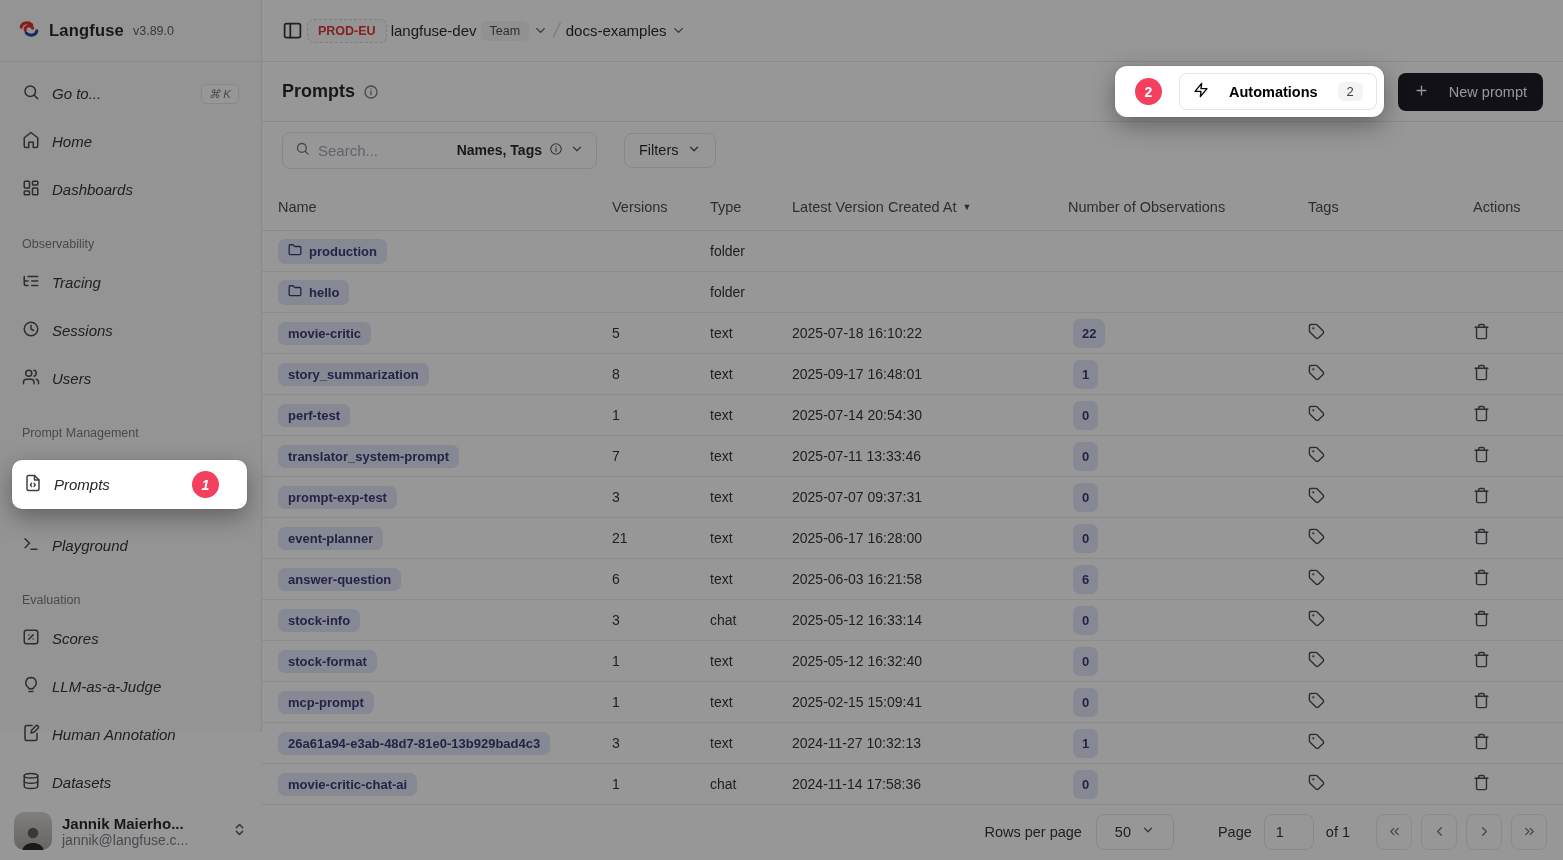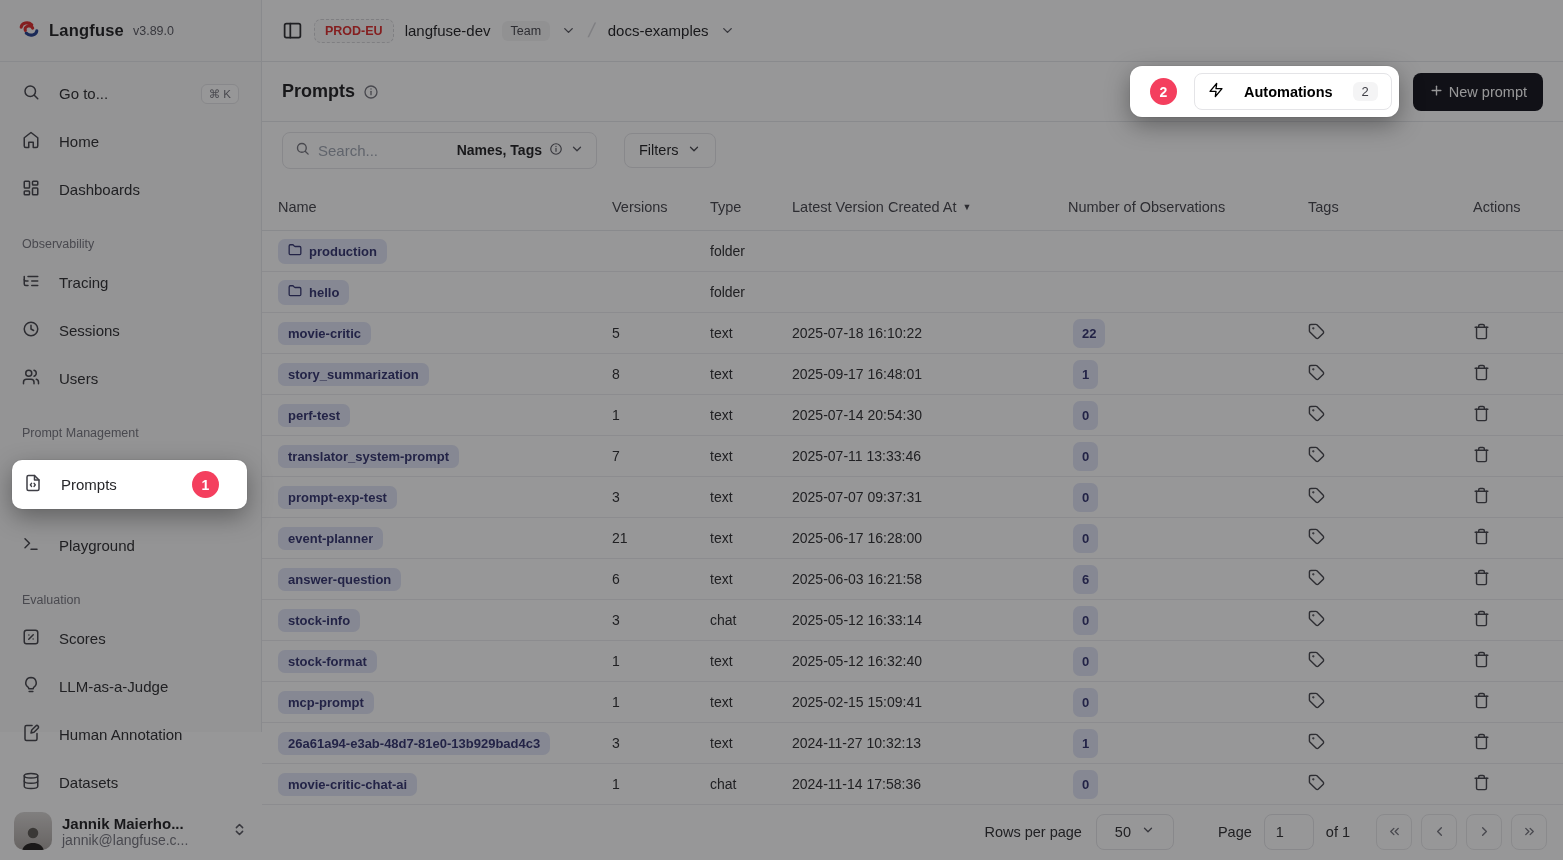--- a/index.html
+++ b/index.html
@@ -15,60 +15,60 @@
     font-size:14px; font-weight:700; display:flex; align-items:center; justify-content:center; flex:none; }
 
   
   .sidebar { width:262px; flex:none; background:#fafafa; border-right:1px solid #e5e7eb;
     display:flex; flex-direction:column; }
   .logo-row { height:62px; flex:none; display:flex; align-items:center; gap:9px; padding:0 18px;
     border-bottom:1px solid #e5e7eb; }
   .logo-name { font-size:16.5px; font-weight:700; letter-spacing:.2px; }
   .logo-version { font-size:12.5px; color:#52525b; }
   .nav { padding:14px 12px 0 12px; display:flex; flex-direction:column; }
-  .nav-item { display:flex; align-items:center; gap:19px; padding:7px 10px; border-radius:8px;
-    font-size:15px; color:#27272a; cursor:pointer; }
+  .nav-item { display:flex; align-items:center; gap:12px; padding:7px 10px; border-radius:8px;
+    font-size:15px; color:#27272a; cursor:pointer;font-style:italic; }
   .nav-item + .nav-item { margin-top:13px; }
   .nav-item .ic { color:#3f3f46; }
   .kbd { margin-left:auto; border:1px solid #e4e4e7; background:#fff; border-radius:6px;
     padding:2px 7px; font-size:11.5px; color:#71717a; }
   .section-label { font-size:12.5px; color:#71717a; padding:0 10px; margin:30px 0 14px 0; }
   .nav-item.spotlight { border-radius:10px; padding:11px 12px; margin:6px 2px 6px 0; }
   .nav-item.spotlight .step-badge { margin-left:auto; margin-right:16px; }
   .sidebar-user { margin-top:auto; display:flex; align-items:center; gap:10px; padding:12px 14px 14px 14px; cursor:pointer; }
   .avatar { width:38px; height:38px; border-radius:10px; flex:none; overflow:hidden;
     background:linear-gradient(180deg,#d6d3d1 0%,#a8a29e 100%); position:relative; }
   .avatar svg { position:absolute; bottom:-3px; left:50%; transform:translateX(-50%); }
   .user-texts { min-width:0; }
   .user-name { font-size:15px; font-weight:700; white-space:nowrap; }
   .user-email { font-size:14px; color:#71717a; white-space:nowrap; }
   .sidebar-user .ic { margin-left:auto; color:#52525b; }
 
   
   .main { flex:1; display:flex; flex-direction:column; background:#fff; min-width:0; }
-  .topbar { height:62px; flex:none; display:flex; align-items:center; gap:11px; padding:0 20px;
+  .topbar { height:62px; flex:none; display:flex; align-items:center; gap:4px; padding:0 20px;
     border-bottom:1px solid #e5e7eb; }
   .panel-toggle { color:#27272a; cursor:pointer; display:flex; }
   .env-badge { border:1px dashed #d4d4d8; background:#fafafa; color:#dc2626; font-size:12.5px;
     font-weight:600; padding:4px 10px; border-radius:7px; cursor:pointer; }
   .org-name, .project-name { font-size:15px; font-weight:500; cursor:pointer; }
   .team-badge { background:#f4f4f5; color:#3f3f46; font-size:12.5px; padding:3px 9px; border-radius:6px; }
   .crumb-chevron { color:#52525b; display:flex; cursor:pointer; }
   .crumb-slash { color:#d4d4d8; font-size:20px; margin:0 2px; transform:skewX(-12deg); }
 
   .page-header { height:60px; flex:none; display:flex; align-items:center; padding:0 20px;
     border-bottom:1px solid #e5e7eb; }
   .page-title { font-size:18px; font-weight:700; }
   .info-ic { color:#71717a; display:flex; margin-left:8px; }
   .header-right { margin-left:auto; display:flex; align-items:center; gap:14px; }
   .automations-spot { display:flex; align-items:center; gap:17px; padding:7px 7px 7px 20px; }
   .automations-btn { display:flex; align-items:center; gap:20px; border:1px solid #e4e4e7; background:#fff;
     border-radius:8px; padding:8px 13px; font-size:14.5px; font-weight:600; cursor:pointer; }
   .automations-count { background:#f4f4f5; border-radius:6px; padding:2px 9px; font-size:13px; font-weight:500; color:#3f3f46; }
-  .new-prompt-btn { display:flex; align-items:center; gap:5px; background:#0b0b14; color:#fff;
+  .new-prompt-btn { display:flex; align-items:center; gap:20px; background:#0b0b14; color:#fff;
     border:none; border-radius:8px; padding:10px 16px; font-size:14.5px; font-weight:500; cursor:pointer;
     font-family:"Liberation Sans", sans-serif; }
 
   .toolbar { height:62px; flex:none; display:flex; align-items:center; gap:27px; padding:0 20px 6px 20px; }
   .search-box { width:315px; height:37px; border:1px solid #e4e4e7; border-radius:8px;
     display:flex; align-items:center; gap:8px; padding:0 12px; }
   .search-box .ic { color:#71717a; }
   .search-input { border:none; outline:none; flex:1; min-width:0; font-size:15px; color:#18181b;
     font-family:"Liberation Sans", sans-serif; background:transparent; }
   .search-input::placeholder { color:#9ca3af; }

